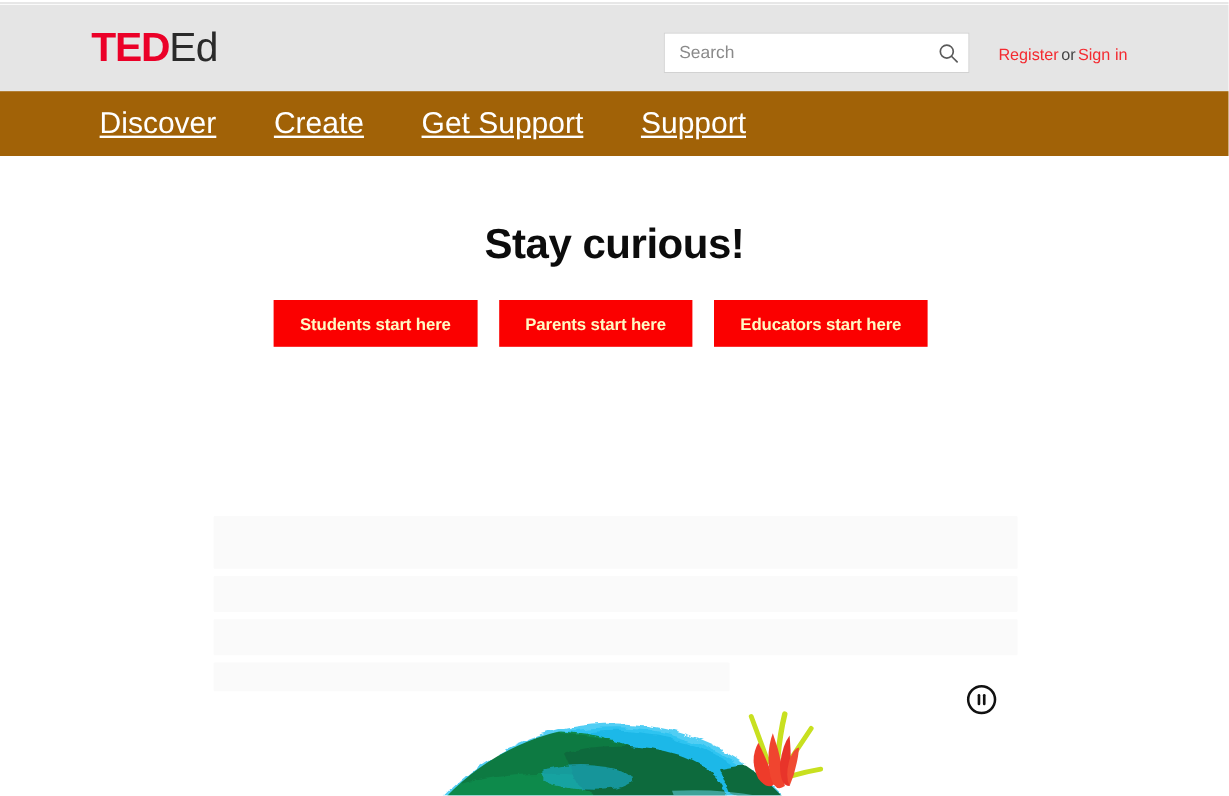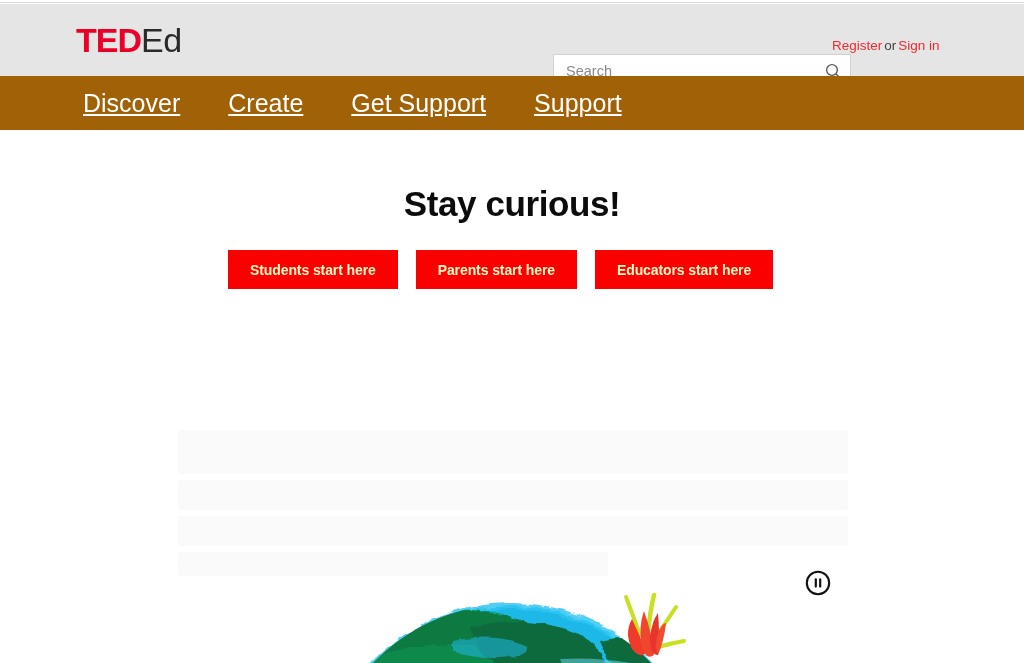--- a/index.html
+++ b/index.html
@@ -54,27 +54,26 @@
     font-family: "Liberation Sans", sans-serif;
   }
   .logo .ted { color: #eb0028; font-weight: 800; }
   .logo .ed  { color: #2a2a2a; font-weight: 500; letter-spacing: -0.5px; }
 
   
   .search-wrap {
     position: absolute;
     left: 553px;
     top: 23px;
-    width: 298px;
+    width: 255px;
     height: 34px;
     border: 1px solid #d2d2d2;
     background: #ffffff;
     display: flex;
     align-items: center;
-    margin-top: 27px;
   }
   .search-input {
     flex: 1;
     height: 32px;
     border: none;
     outline: none;
     padding: 0 10px 0 12px;
     font-size: 14.5px;
     color: #3a3a3a;
     font-family: "Liberation Sans", sans-serif;

